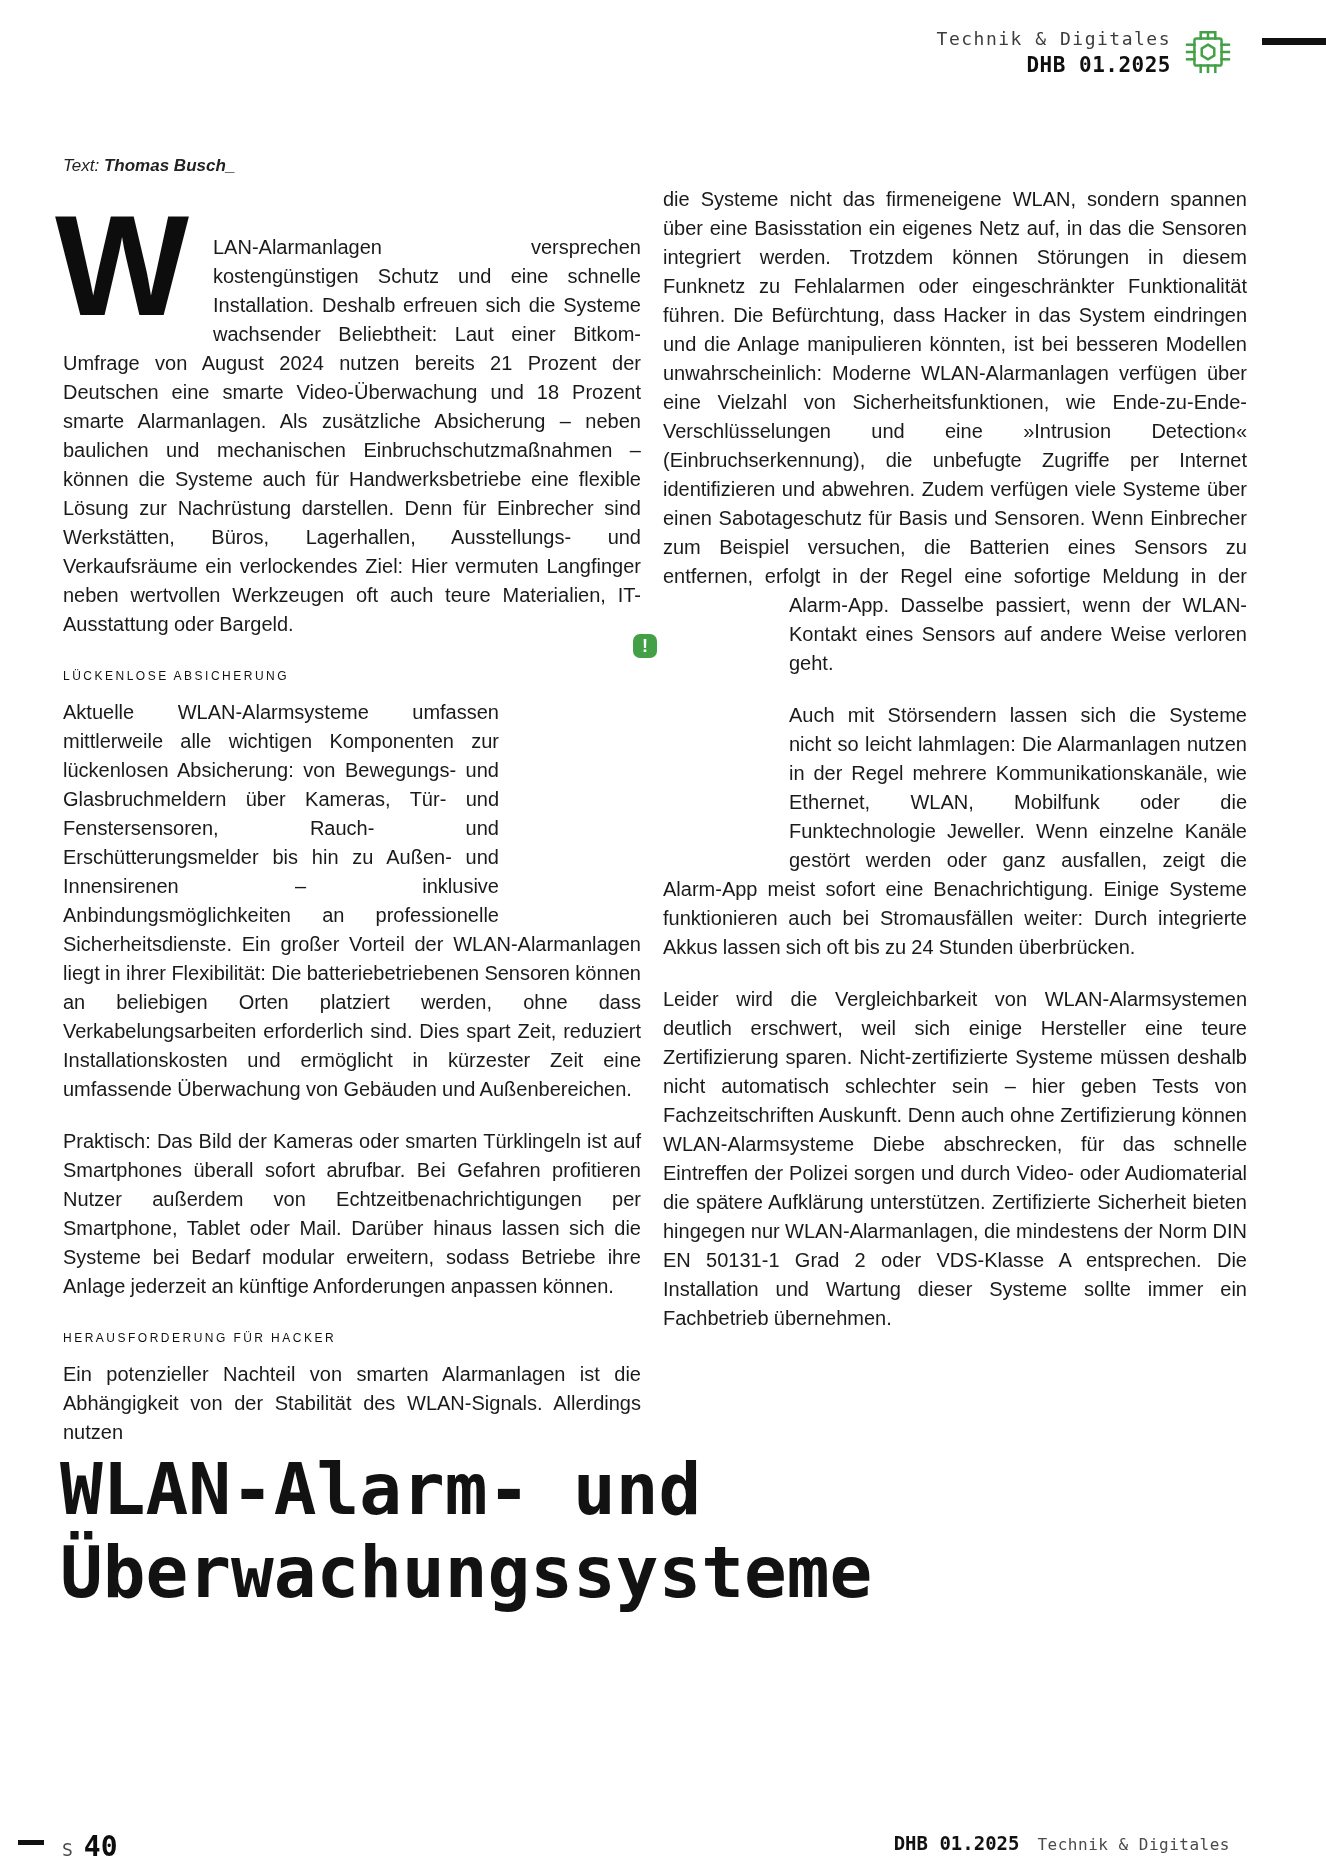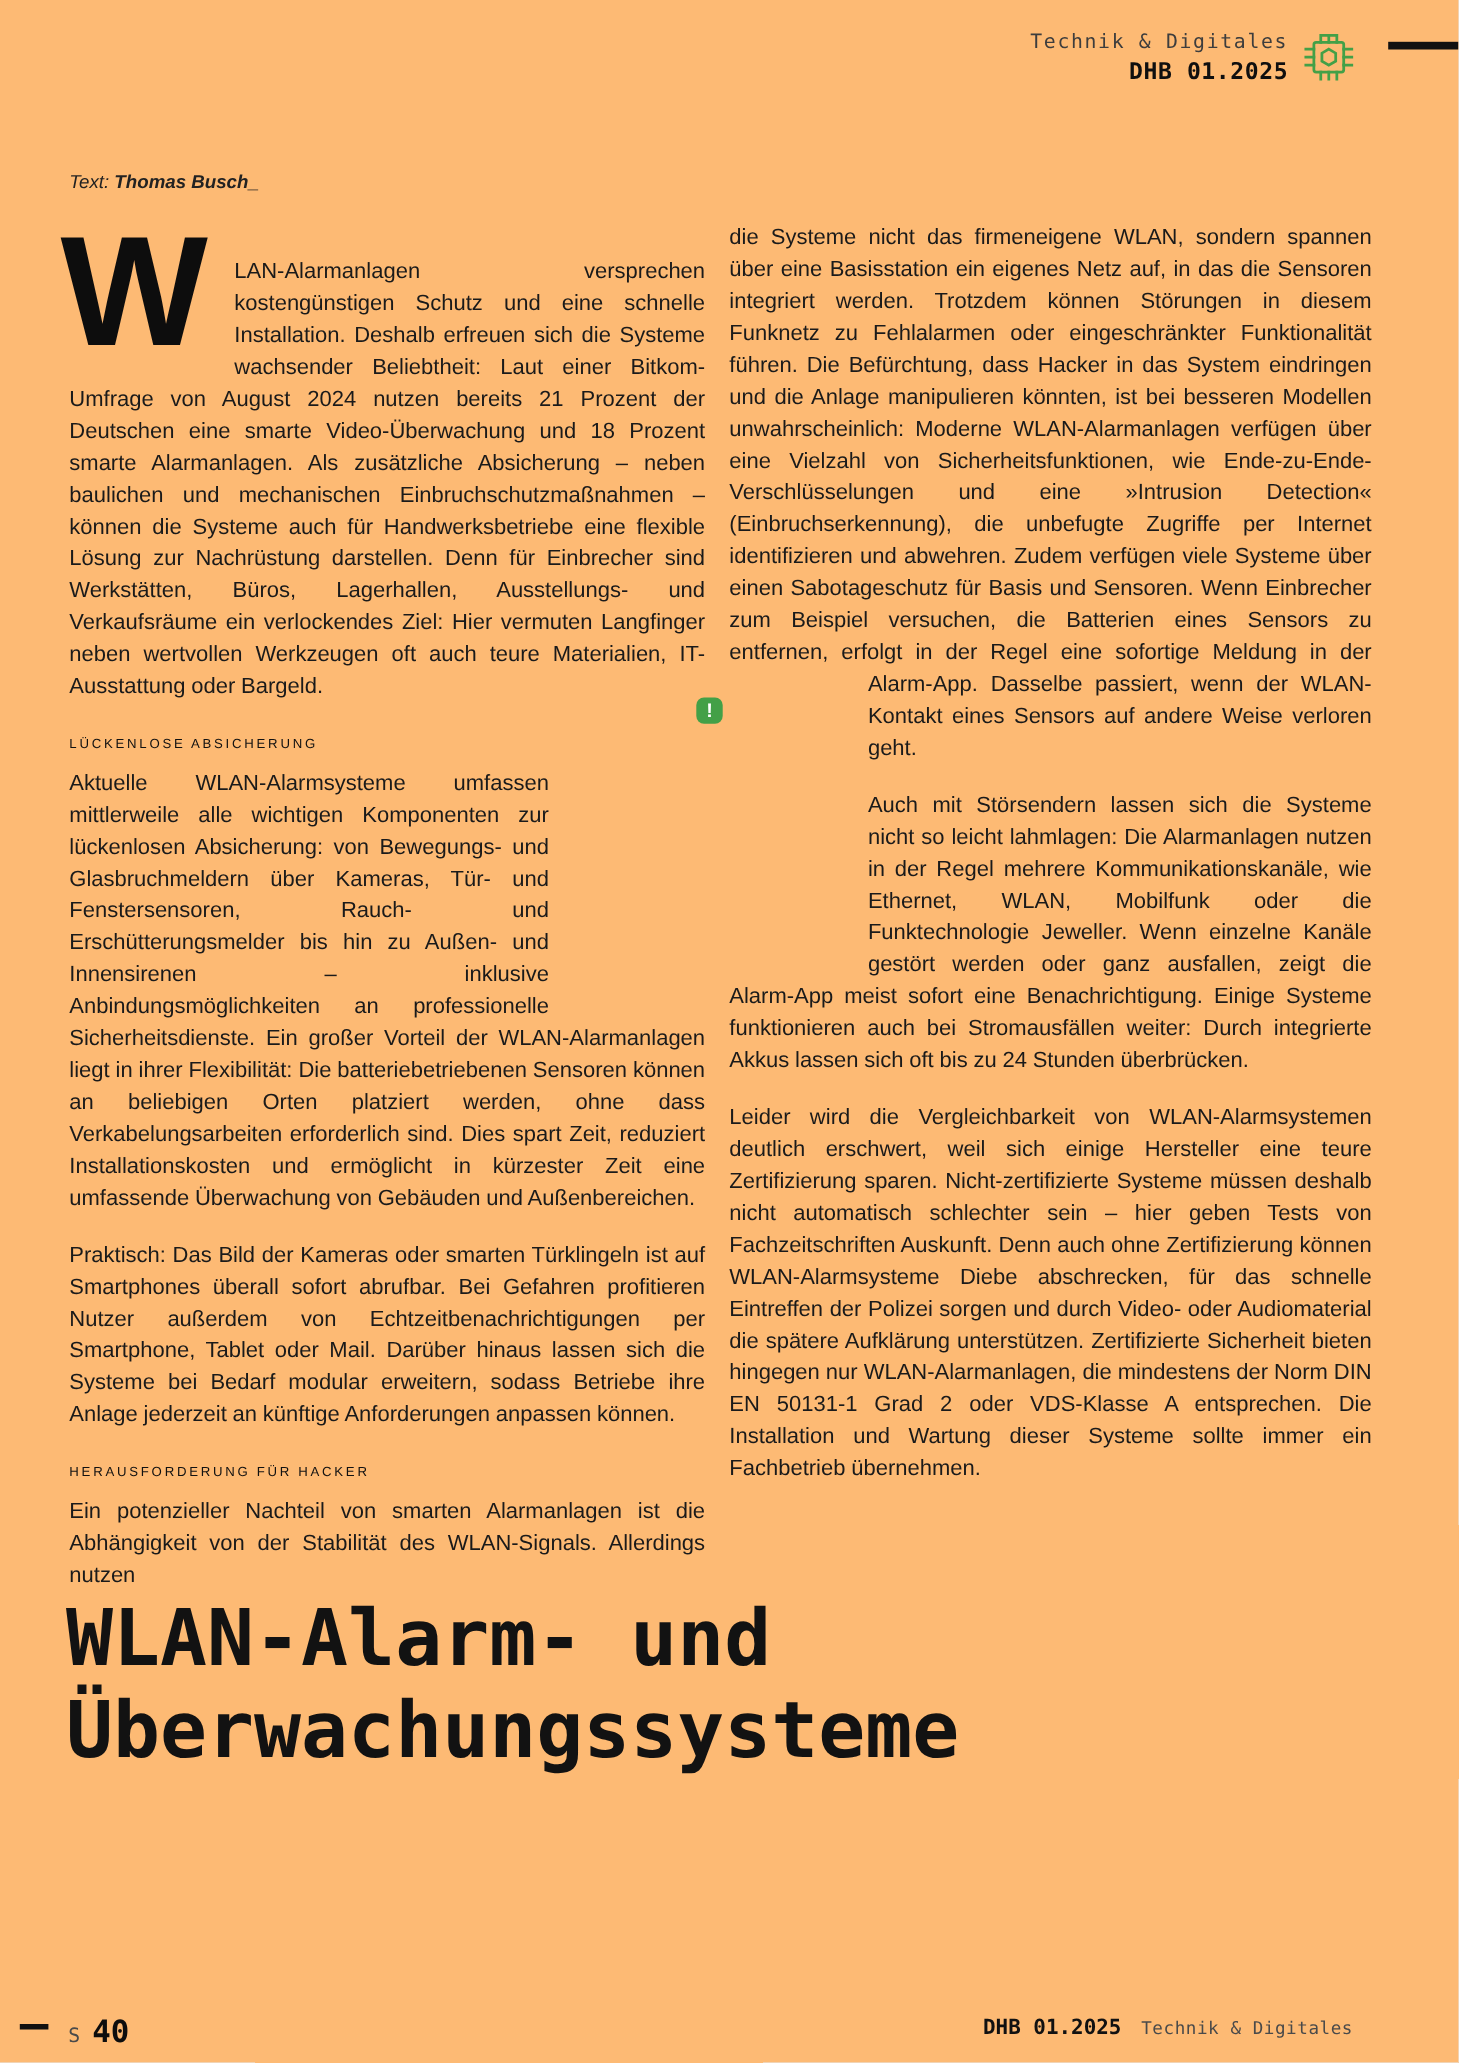--- a/index.html
+++ b/index.html
@@ -1,17 +1,17 @@
 <!DOCTYPE html>
 <html lang="de"><head>
 <meta charset="utf-8">
 <style>
   html,body{margin:0;padding:0;background:#e8e8e8;}
   .page{
-    position:relative;width:1326px;height:1875px;background:#fdba74;
+    position:relative;width:1326px;height:1875px;background:#ffffff;
     margin:0 auto;overflow:hidden;
     font-family:"Liberation Sans",sans-serif;color:#1a1a1a;
   }
   
   .header-text{position:absolute;right:155px;top:28px;text-align:right;}
   .header-section{
     font-family:"DejaVu Sans Mono",monospace;font-size:18px;letter-spacing:1.5px;
     color:#3d3d3d;line-height:22px;
   }
   .header-issue{
@@ -20,21 +20,21 @@
   }
   .chip-icon{position:absolute;left:1184px;top:28px;width:48px;height:48px;}
   .header-rule{position:absolute;left:1262px;top:38px;width:64px;height:7px;background:#111;}
   
   .byline{position:absolute;left:63px;top:156px;font-style:italic;font-size:17px;color:#222;}
   .byline .author{font-weight:bold;}
   
   .col{position:absolute;font-size:20px;line-height:29px;text-align:justify;
        hyphens:auto;-webkit-hyphens:auto;word-spacing:-0.3px;}
   .col-left{left:63px;top:233px;width:578px;}
-  .col-right{left:663px;top:202px;width:584px;}
+  .col-right{left:663px;top:185px;width:584px;}
   .para{margin:0;}
   .para + .para{margin-top:23px;}
   .sec-heading{
     font-weight:normal;font-size:12px;letter-spacing:2.5px;color:#111;
     margin:24px 0 9px 0;text-align:left;line-height:26px;
   }
   .sec-heading:first-child{margin-top:0;}
   
   .dropcap-float{float:left;width:150px;height:88px;position:relative;}
   .dropcap-glyph{

